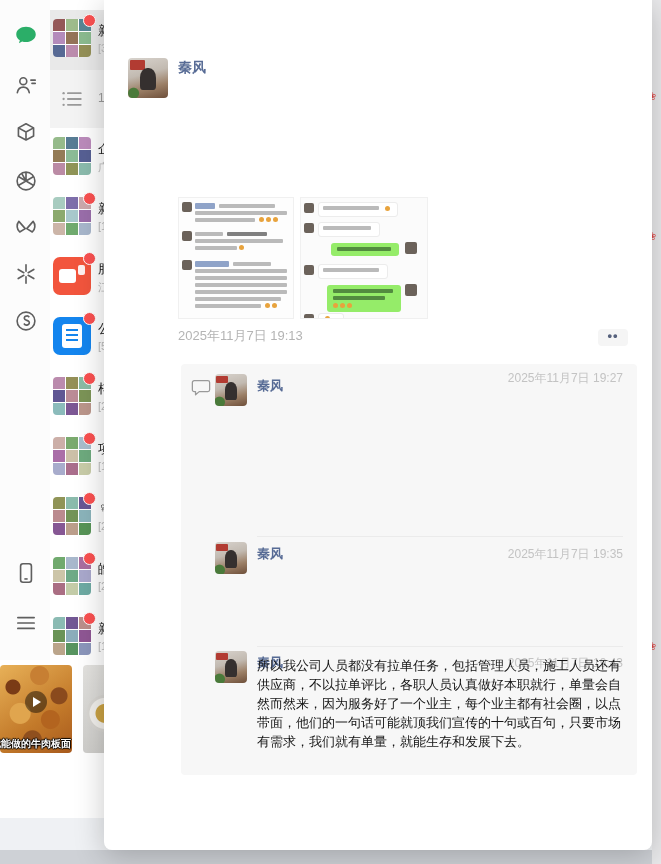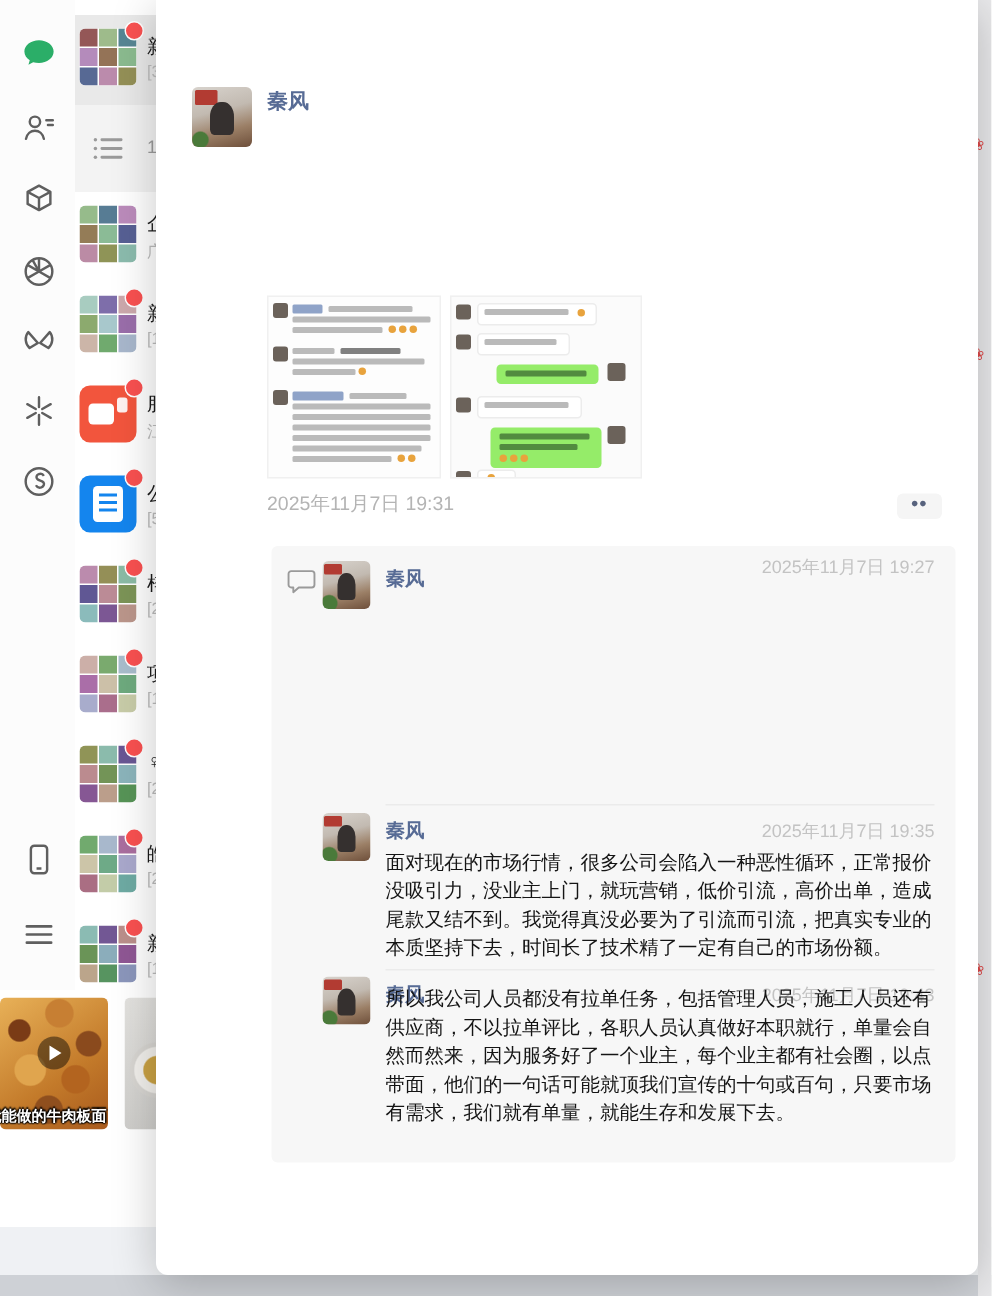--- a/index.html
+++ b/index.html
@@ -378,39 +378,38 @@
       <span class="sdot" style="left:6px;top:18px"></span>
         <span class="sdot" style="left:13px;top:18px"></span>
         <span class="sdot" style="left:20px;top:18px"></span>
     </span>
     <span class="sav" style="left:104px;top:86px;width:12px;height:12px"></span>
     <span class="sav" style="left:3px;top:116px"></span>
     <span class="wb" style="left:17px;top:115px;width:24px;height:12px"></span>
     <span class="sdot" style="left:24px;top:118px"></span>
   </div>
 
-  <div class="ptime">2025年11月7日 19:31</div>
+  <div class="ptime">2025年11月7日 19:13</div>
   <div class="morebtn">••</div>
 
   <div class="cpanel">
     <span class="cmt-icon">
       <svg width="20" height="18" viewBox="0 0 22 19" fill="none" stroke="#9a9a9a" stroke-width="1.4" stroke-linejoin="round">
           <path d="M3.5 1.5h15a2 2 0 012 2v8a2 2 0 01-2 2H9l-4 3.5V13.5h-1.5a2 2 0 01-2-2v-8a2 2 0 012-2z"></path>
         </svg>
     </span>
 
     <div class="qf-avatar cavatar" style="top:10px"></div>
     <div class="cmname" style="top:13px">秦风</div>
     <div class="cmtime" style="top:6px">2025年11月7日 19:27</div>
     <div class="cdiv" style="top:172px"></div>
 
     <div class="qf-avatar cavatar" style="top:178px"></div>
     <div class="cmname" style="top:181px">秦风</div>
     <div class="cmtime" style="top:182px">2025年11月7日 19:35</div>
-    <div class="cmtext" style="top:201px">面对现在的市场行情，很多公司会陷入一种恶性循环，正常报价没吸引力，没业主上门，就玩营销，低价引流，高价出单，造成尾款又结不到。我觉得真没必要为了引流而引流，把真实专业的本质坚持下去，时间长了技术精了一定有自己的市场份额。</div>
     <div class="cdiv" style="top:282px"></div>
 
     <div class="qf-avatar cavatar" style="top:287px"></div>
     <div class="cmname" style="top:290px">秦风</div>
     <div class="cmtime" style="top:291px">2025年11月7日 19:43</div>
     <div class="cmtext" style="top:292px">所以我公司人员都没有拉单任务，包括管理人员，施工人员还有供应商，不以拉单评比，各职人员认真做好本职就行，单量会自然而然来，因为服务好了一个业主，每个业主都有社会圈，以点带面，他们的一句话可能就顶我们宣传的十句或百句，只要市场有需求，我们就有单量，就能生存和发展下去。</div>
   </div>
 </div>
 
 </body></html>

